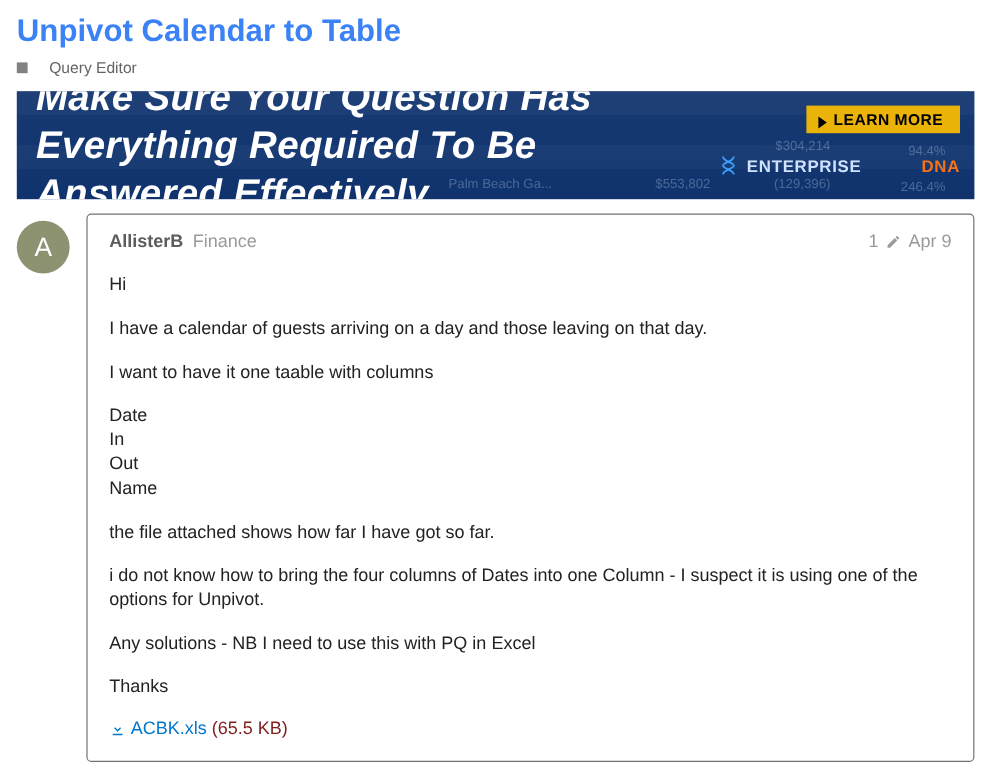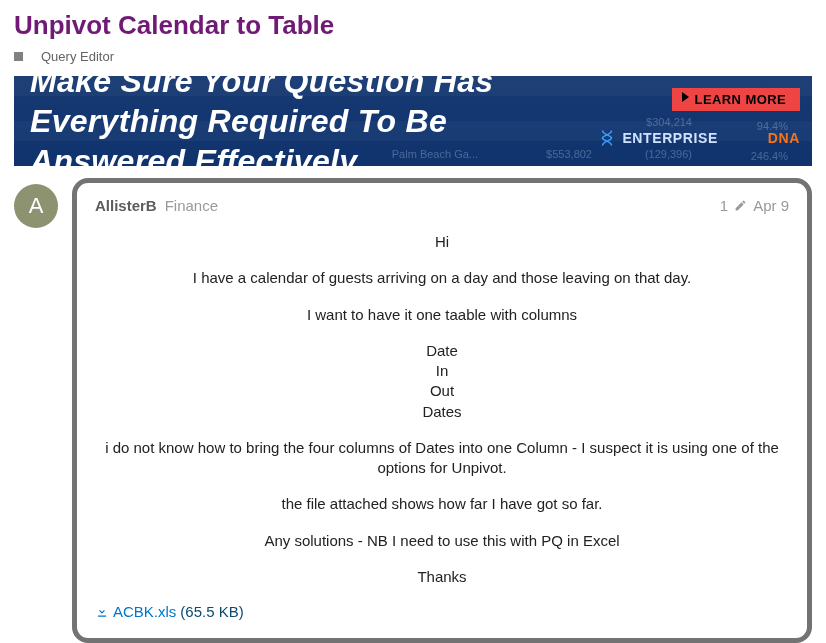--- a/index.html
+++ b/index.html
@@ -6,21 +6,21 @@
     body {
       font-family: Arial, Helvetica, sans-serif;
       background: #ffffff;
       color: #222;
       width: 826px;
       padding: 10px 14px;
     }
     .title {
       font-size: 26px;
       font-weight: 700;
-      color: #701a75;
+      color: #3b82f6;
       margin-bottom: 8px;
     }
     .category-row {
       display: flex;
       align-items: center;
       gap: 18px;
       margin-bottom: 12px;
     }
     .category-sq {
       width: 9px;
@@ -67,28 +67,28 @@
     .banner-right {
       position: absolute;
       right: 12px;
       top: 12px;
       display: flex;
       flex-direction: column;
       align-items: flex-end;
       gap: 18px;
     }
     .learn-btn {
-      background: #ef4444;
+      background: #eab308;
       color: #000;
       font-weight: 800;
       font-size: 13px;
       padding: 4px 14px 4px 10px;
       border: none;
       display: inline-flex;
-      align-items: flex-start;
+      align-items: flex-end;
       gap: 6px;
       cursor: pointer;
       letter-spacing: 0.4px;
     }
     .learn-btn .play {
       width: 0; height: 0;
       border-left: 7px solid #000;
       border-top: 5px solid transparent;
       border-bottom: 5px solid transparent;
     }
@@ -120,25 +120,24 @@
       display: flex;
       align-items: center;
       justify-content: center;
       font-size: 22px;
       font-weight: 400;
       flex-shrink: 0;
       margin-top: 6px;
     }
     .post-card {
       flex: 1;
-      border: 5px solid #737373;
-      border-radius: 16px;
+      border: 1px solid #737373;
+      border-radius: 4px;
       padding: 14px 18px 18px 18px;
       background: #fff;
-      text-align: center;
     }
     .post-head {
       display: flex;
       align-items: center;
       justify-content: space-between;
       margin-bottom: 18px;
     }
     .post-head-left {
       display: flex;
       align-items: baseline;
@@ -166,41 +165,41 @@
       margin-bottom: 16px;
     }
     .attachment-line {
       font-size: 15px;
       display: flex;
       align-items: center;
       gap: 4px;
     }
     .link { color: #0077cc; text-decoration: none; cursor: pointer; }
     .dl-icon { width: 14px; height: 14px; fill: #0077cc; }
-    .size-text { color: #0c4a6e; }
+    .size-text { color: #7f1d1d; }
   </style>
 </head>
 <body>
 
 <h1 class="title">Unpivot Calendar to Table</h1>
 
 <div class="category-row">
   <span class="category-sq"></span>
   <span class="category-text">Query Editor</span>
 </div>
 
 <div class="banner">
   <div class="banner-bg-lines"></div>
   <span class="banner-faded-num" style="right:120px; top:40px;">$304,214</span>
   <span class="banner-faded-num" style="right:24px; top:44px;text-align:center;">94.4%</span>
   <span class="banner-faded-num" style="right:24px; top:74px;">246.4%</span>
   <span class="banner-faded-num" style="right:220px; top:72px;">$553,802</span>
   <span class="banner-faded-num" style="right:120px; top:72px;">(129,396)</span>
   <span class="banner-faded-num" style="right:24px; top:89px;">-18.9%</span>
-  <span class="banner-faded-num" style="right:334px; top:72px;">Palm Beach Ga...</span>
+  <span class="banner-faded-num" style="right:352px; top:72px;">Palm Beach Ga...</span>
 
   <div class="banner-title">Make Sure Your Question Has Everything Required To Be Answered Effectively</div>
 
   <div class="banner-right">
     <button class="learn-btn">
       <span class="play"></span>
       <span>LEARN MORE</span>
     </button>
     <div class="brand">
       <svg class="brand-logo" viewBox="0 0 24 24">
@@ -234,24 +233,24 @@
     </div>
 
     <div class="post-body">
       <p>Hi</p>
       <p>I have a calendar of guests arriving on a day and those leaving on that day.</p>
       <p>I want to have it one taable with columns</p>
       <div class="col-list">
         <div>Date</div>
         <div>In</div>
         <div>Out</div>
-        <div>Dates</div>
-      </div>
+        <div>Name</div>
+      </div>
+      <p>the file attached shows how far I have got so far.</p>
       <p>i do not know how to bring the four columns of Dates into one Column - I suspect it is using one of the options for Unpivot.</p>
-      <p>the file attached shows how far I have got so far.</p>
       <p>Any solutions - NB I need to use this with PQ in Excel</p>
       <p>Thanks</p>
       <div class="attachment-line">
         <svg class="dl-icon" viewBox="0 0 24 24">
           <path d="M5 20h14v-2H5v2zm7-18v10.17l3.59-3.58L17 10l-5 5-5-5 1.41-1.41L12 12.17V2h0z"></path>
         </svg>
         <a class="link">ACBK.xls</a>
         <span class="size-text">(65.5 KB)</span>
       </div>
     </div>

